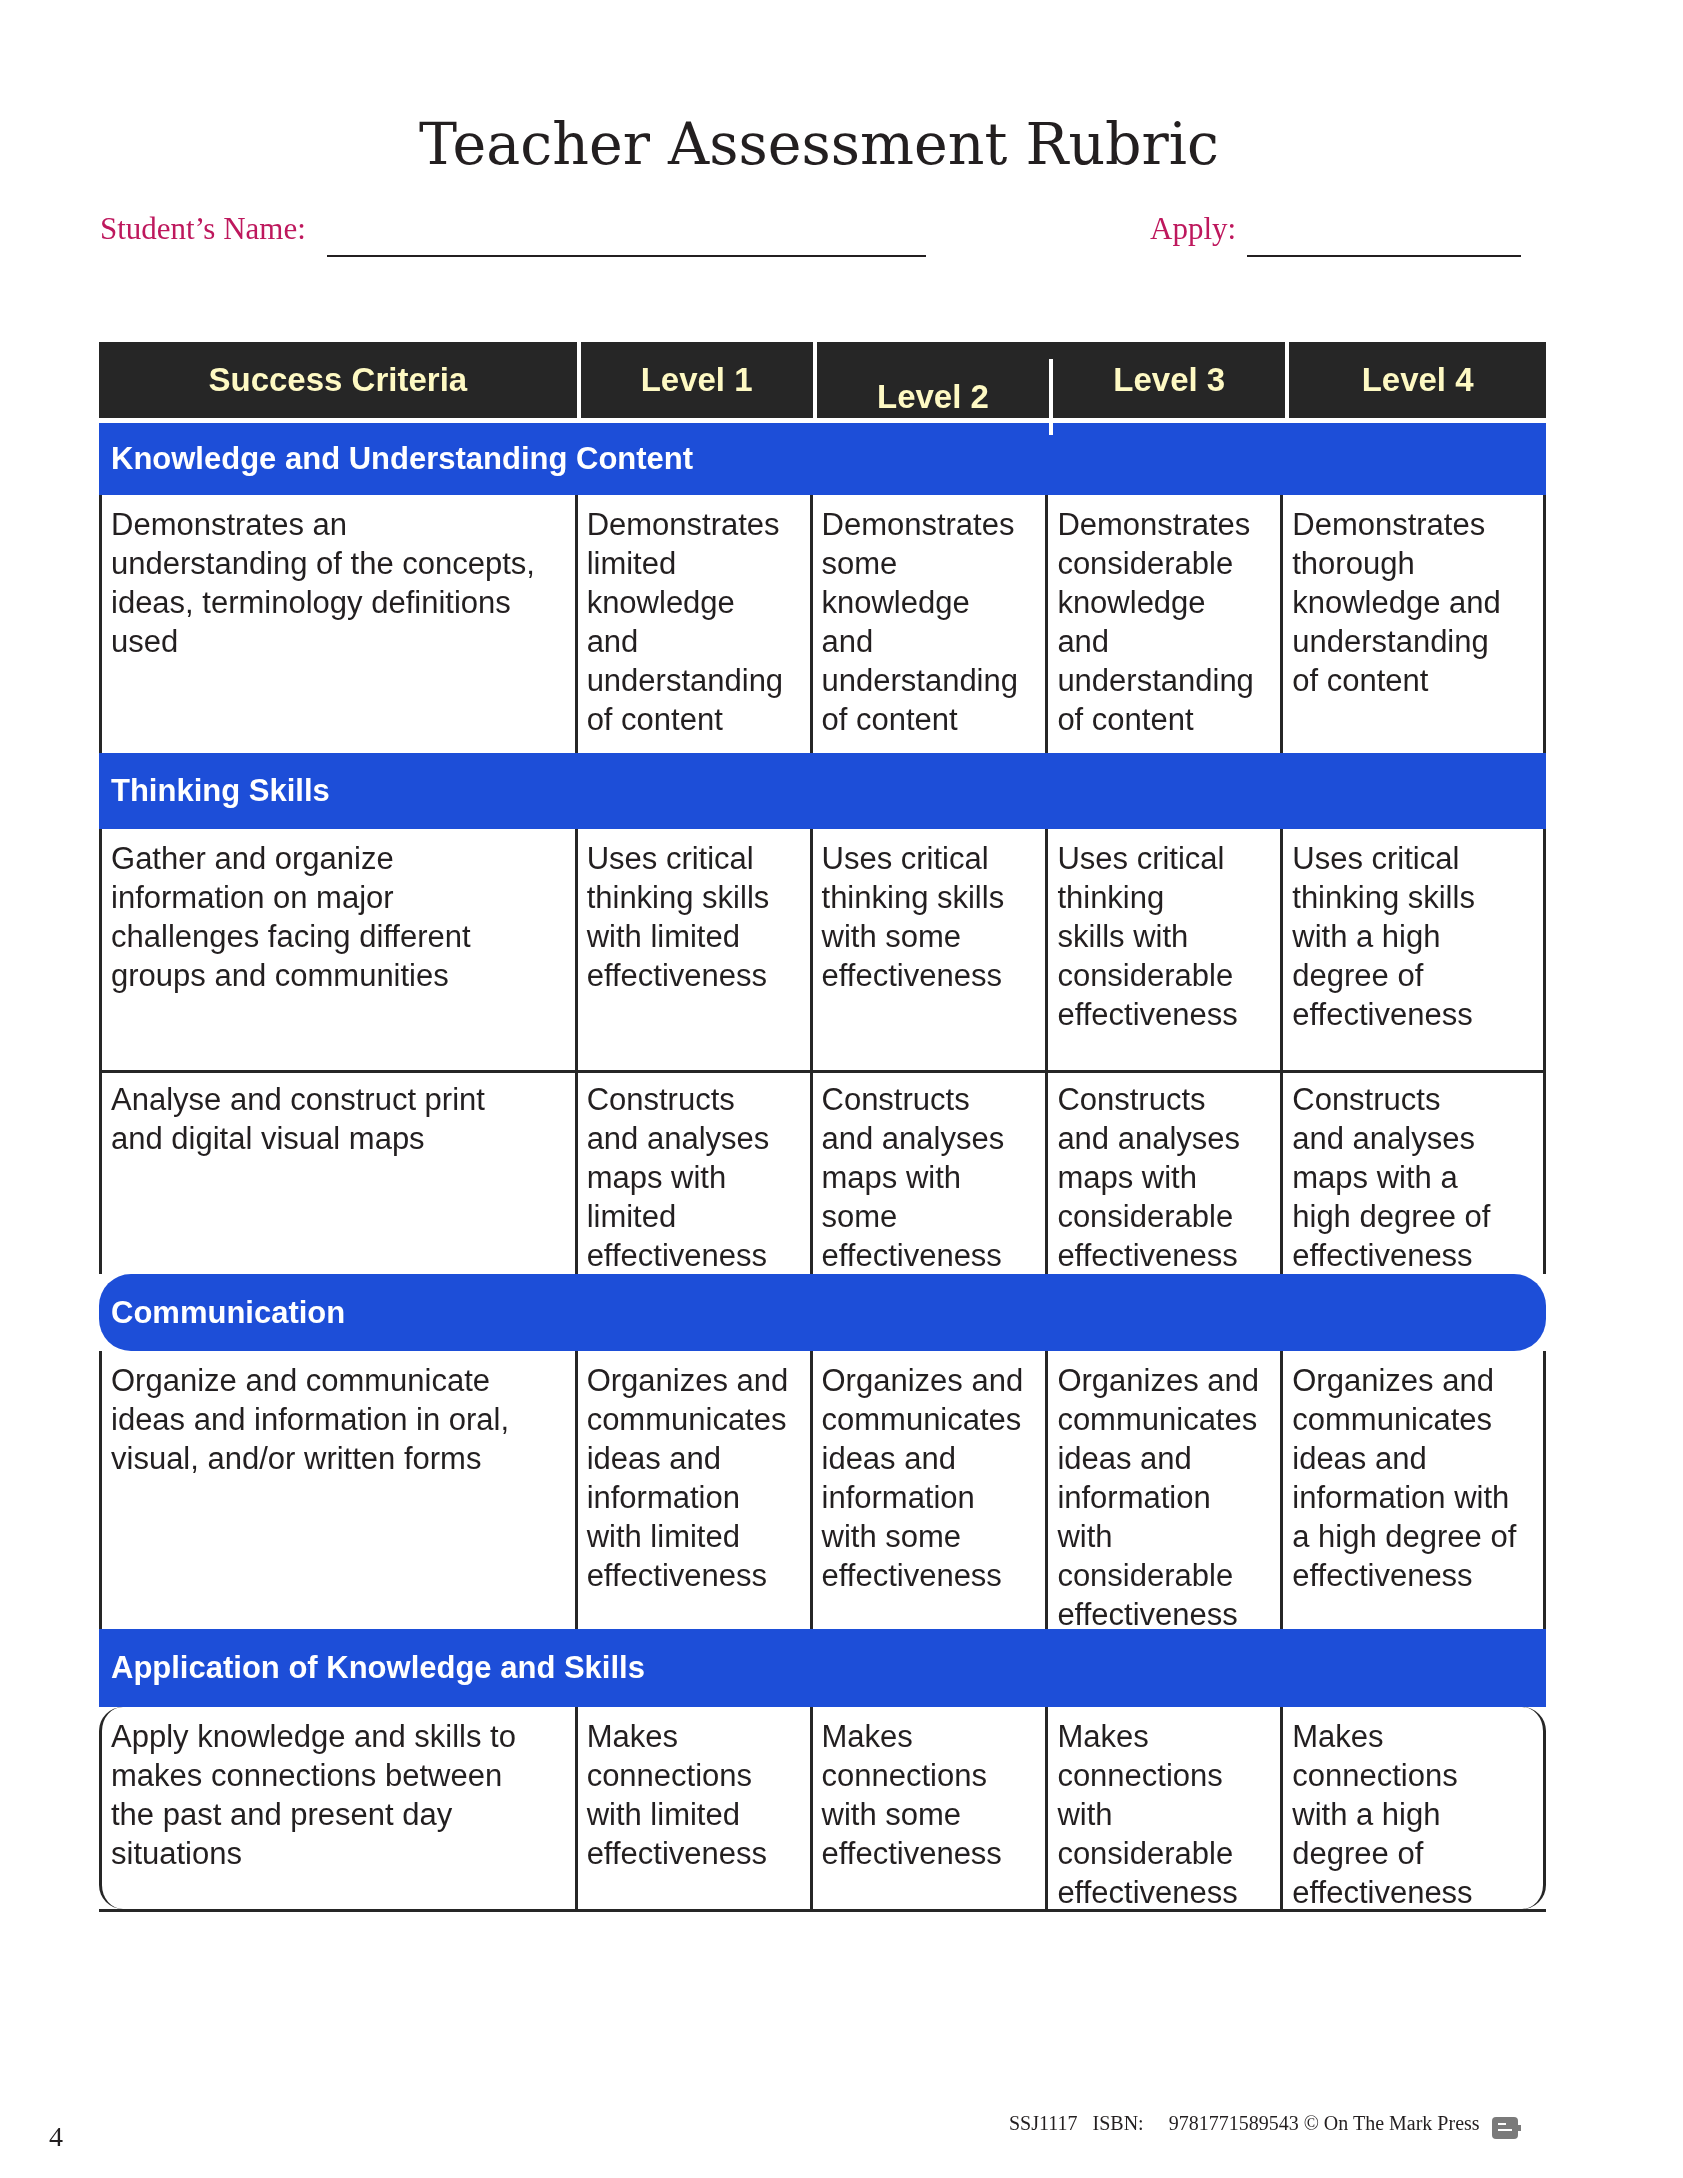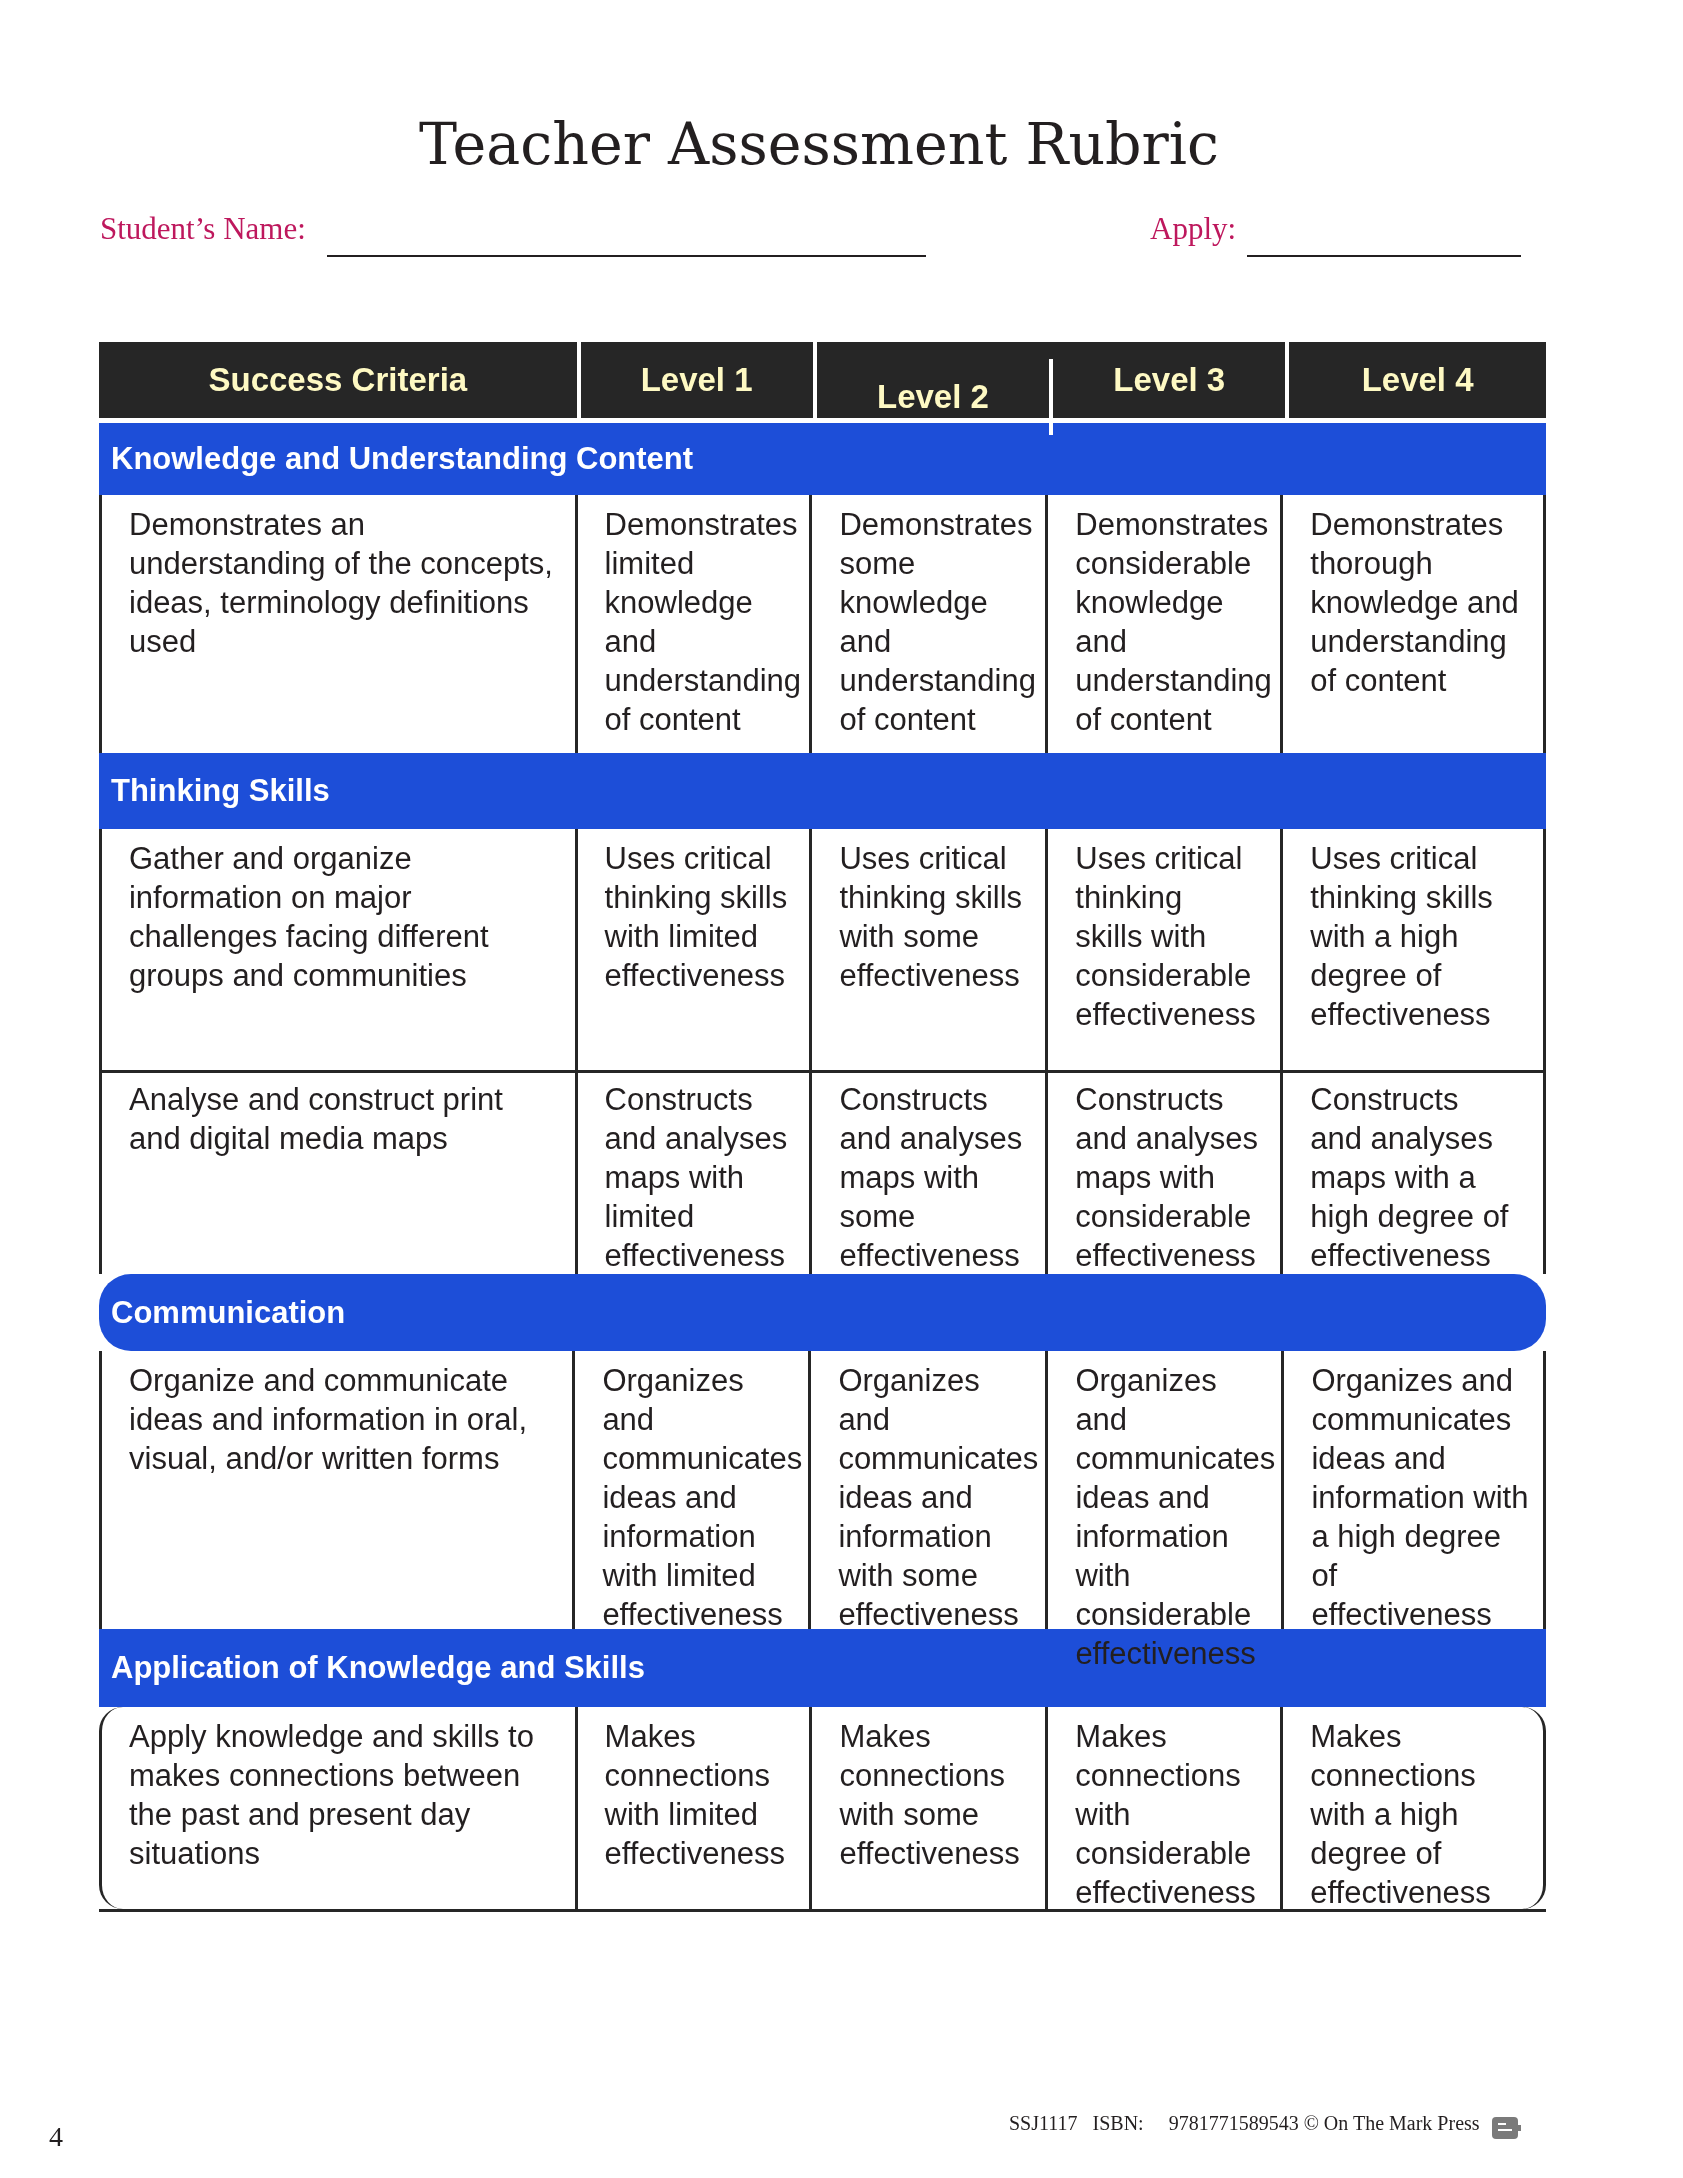--- a/index.html
+++ b/index.html
@@ -27,21 +27,21 @@
   }
   .hdr-cell:last-child { border-right: none; }
   .hdr-sep { height: 5px; background: #ffffff; }
   .section {
     background: #1d4ed8; color: #fff; font-weight: bold; font-size: 31px;
     display: flex; align-items: center; padding-left: 12px; box-sizing: border-box;
   }
   .row { display: flex; background: #fff; border-left: 3px solid #262626; border-right: 3px solid #262626; box-sizing: border-box; }
   .row.sep { border-top: 3px solid #262626; }
   .cell {
-    box-sizing: border-box; padding: 10px 8px 0 27px; font-size: 31px; line-height: 39px;
+    box-sizing: border-box; padding: 10px 8px 0 9px; font-size: 31px; line-height: 39px;
     color: #231f20; border-right: 3px solid #262626; white-space: pre-line;
   }
   .cell:last-child { border-right: none; }
   .bottom-border { height: 3px; background: #262626; }
 
   .c0 { width: 478px; }
   .c1 { width: 236px; }
   .c2 { width: 237px; }
   .c3 { width: 236px; }
   .c4 { width: 261px; }
@@ -135,21 +135,21 @@
 considerable
 effectiveness</div>
     <div class="cell c4">Uses critical
 thinking skills
 with a high
 degree of
 effectiveness</div>
   </div>
   <div class="row sep" style="height:204px;">
     <div class="cell c0" style="padding-top:7px;">Analyse and construct print
-and digital media maps</div>
+and digital visual maps</div>
     <div class="cell c1" style="padding-top:7px;">Constructs
 and analyses
 maps with
 limited
 effectiveness</div>
     <div class="cell c2" style="padding-top:7px;">Constructs
 and analyses
 maps with
 some
 effectiveness</div>

